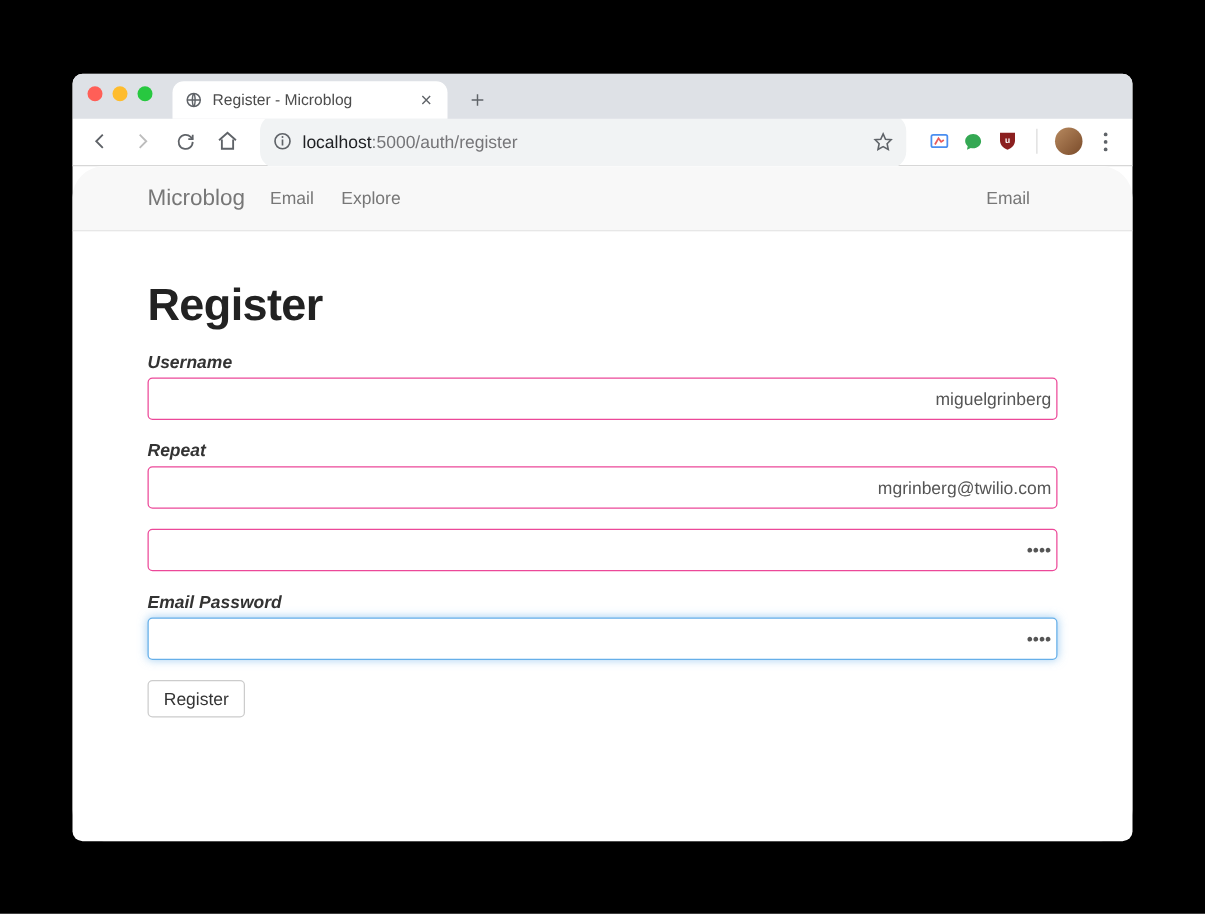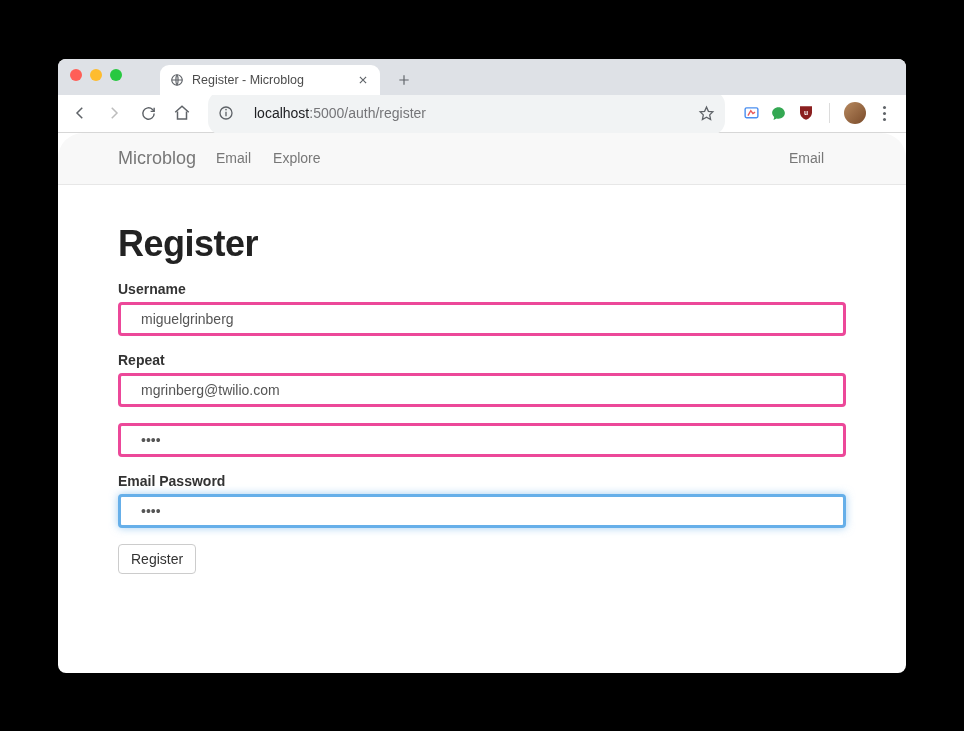--- a/index.html
+++ b/index.html
@@ -35,21 +35,21 @@
     .traffic {
       position: absolute;
       left: 12px; top: 10px;
       display: flex; gap: 8px;
     }
     .dot { width: 12px; height: 12px; border-radius: 50%; }
     .dot.red { background: #ff5f57; }
     .dot.yellow { background: #febc2e; }
     .dot.green { background: #28c840; }
     .tab {
-      margin-left: 92px;
+      margin-left: 70px;
       height: 30px;
       background: #fff;
       border-top-left-radius: 9px;
       border-top-right-radius: 9px;
       display: flex;
       align-items: center;
       padding: 0 10px;
       font-size: 12.5px;
       color: #4c4c4c;
       min-width: 220px;
@@ -92,21 +92,21 @@
     .omnibox {
       flex: 1;
       height: 44px;
       background: #f1f3f4;
       border-radius: 14px;
       display: flex;
       align-items: center;
       padding: 0 10px;
       font-size: 14px;
       color: #202124;
-      gap: 20px;
+      gap: 8px;
       margin: 0 6px;
     }
     .omnibox .info {
       width: 16px; height: 16px; flex-shrink: 0;
     }
     .omnibox .url-host { color: #202124; font-weight: 500; }
     .omnibox .url-rest { color: #757578; }
     .omnibox .star {
       margin-left: auto;
       color: #5f6368;
@@ -137,31 +137,32 @@
     }
     .brand { color: #777; font-size: 18px; margin-right: 20px; }
     .navlink { color: #777; font-size: 14px; margin-right: 22px; text-decoration: none; }
     .navbar .right { margin-left: auto; }
     .container {
       padding: 24px 60px 40px;
       max-width: 100%;
     }
     h1 { font-size: 36px; font-weight: 700; margin: 14px 0 16px; color: #222; letter-spacing: -0.5px; }
     .form-group { margin-bottom: 16px; }
-    label { display: block; font-weight: 700; font-size: 14px; margin-bottom: 5px; color: #333; }
+    label { display: block; font-weight: 700; font-size: 14px; margin-bottom: 5px; color: #333; font-style: italic; }
     .form-control {
       width: 100%;
       height: 34px;
-      padding: 6px 20px;
+      padding: 6px 4px;
       font-size: 14px;
       color: #555;
       background: #fff;
-      border: 3px solid #ec4899;
+      border: 1px solid #ec4899;
       border-radius: 4px;
       outline: none;
+      text-align: right;
     }
     .form-control.focused {
       border-color: #66afe9;
       box-shadow: 0 0 8px rgba(102,175,233,.6);
     }
     .btn {
       display: inline-block;
       padding: 6px 12px;
       font-size: 14px;
       border: 1px solid #ccc;

